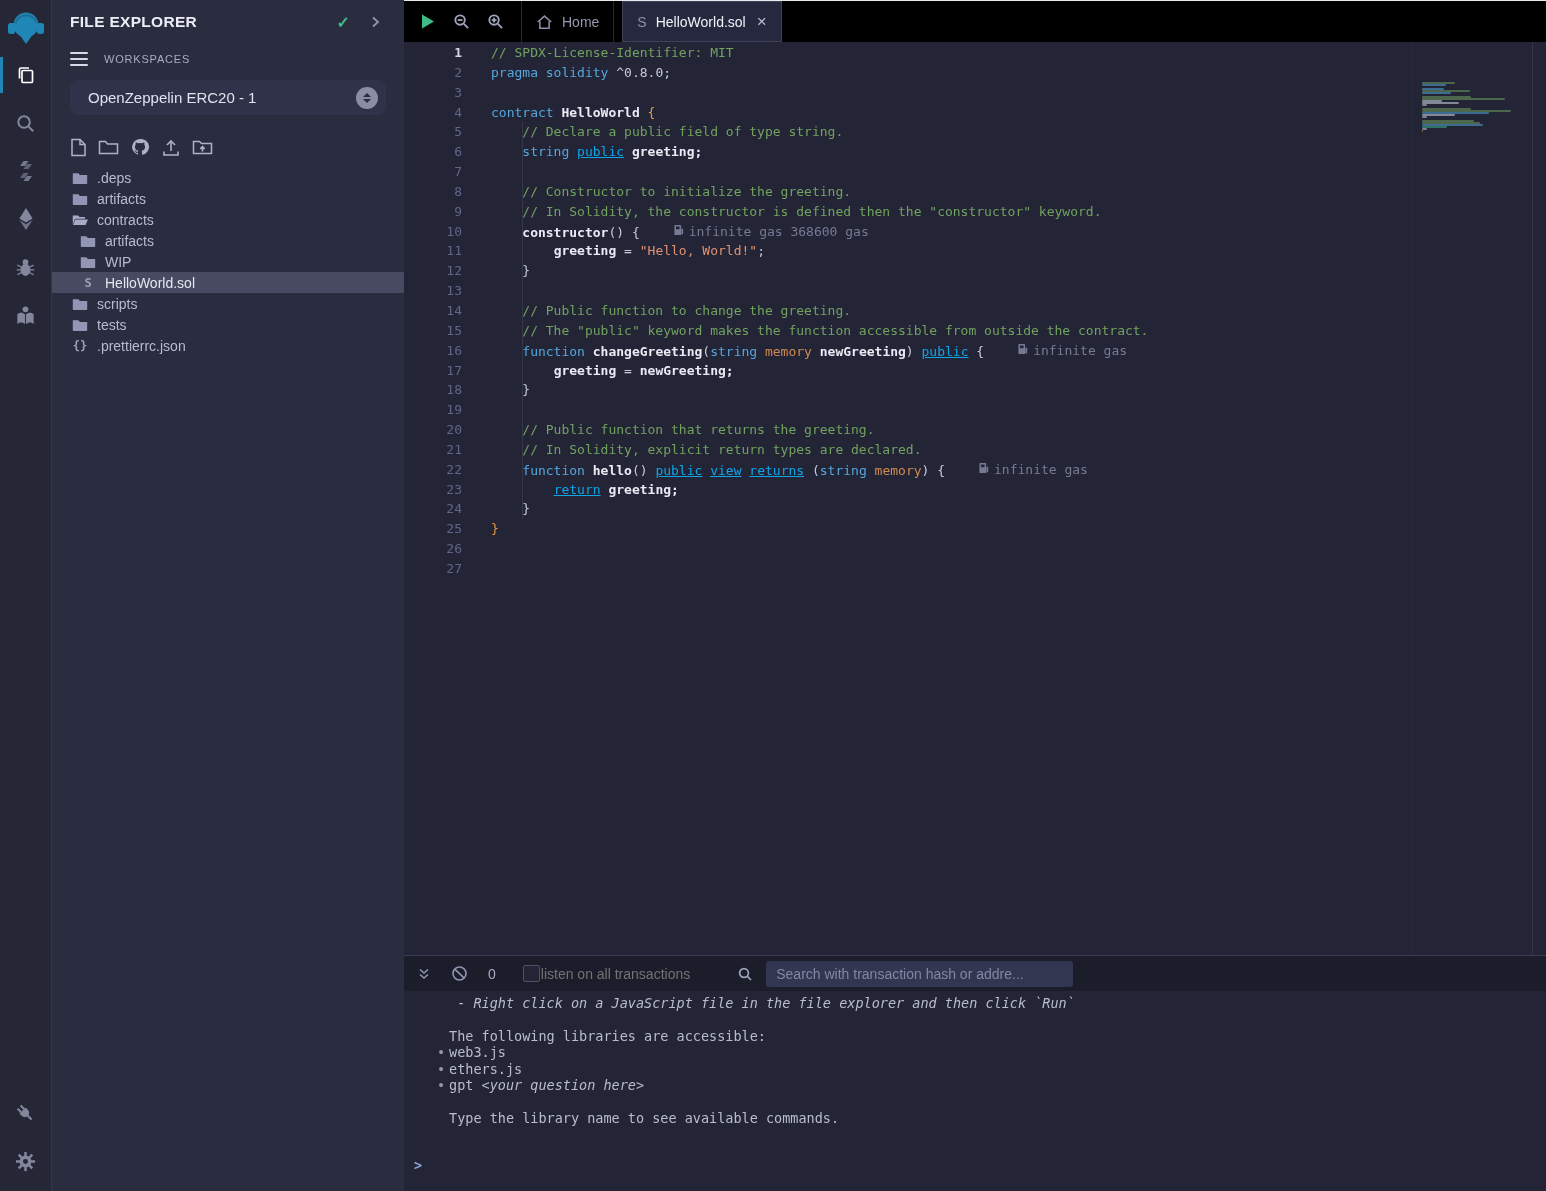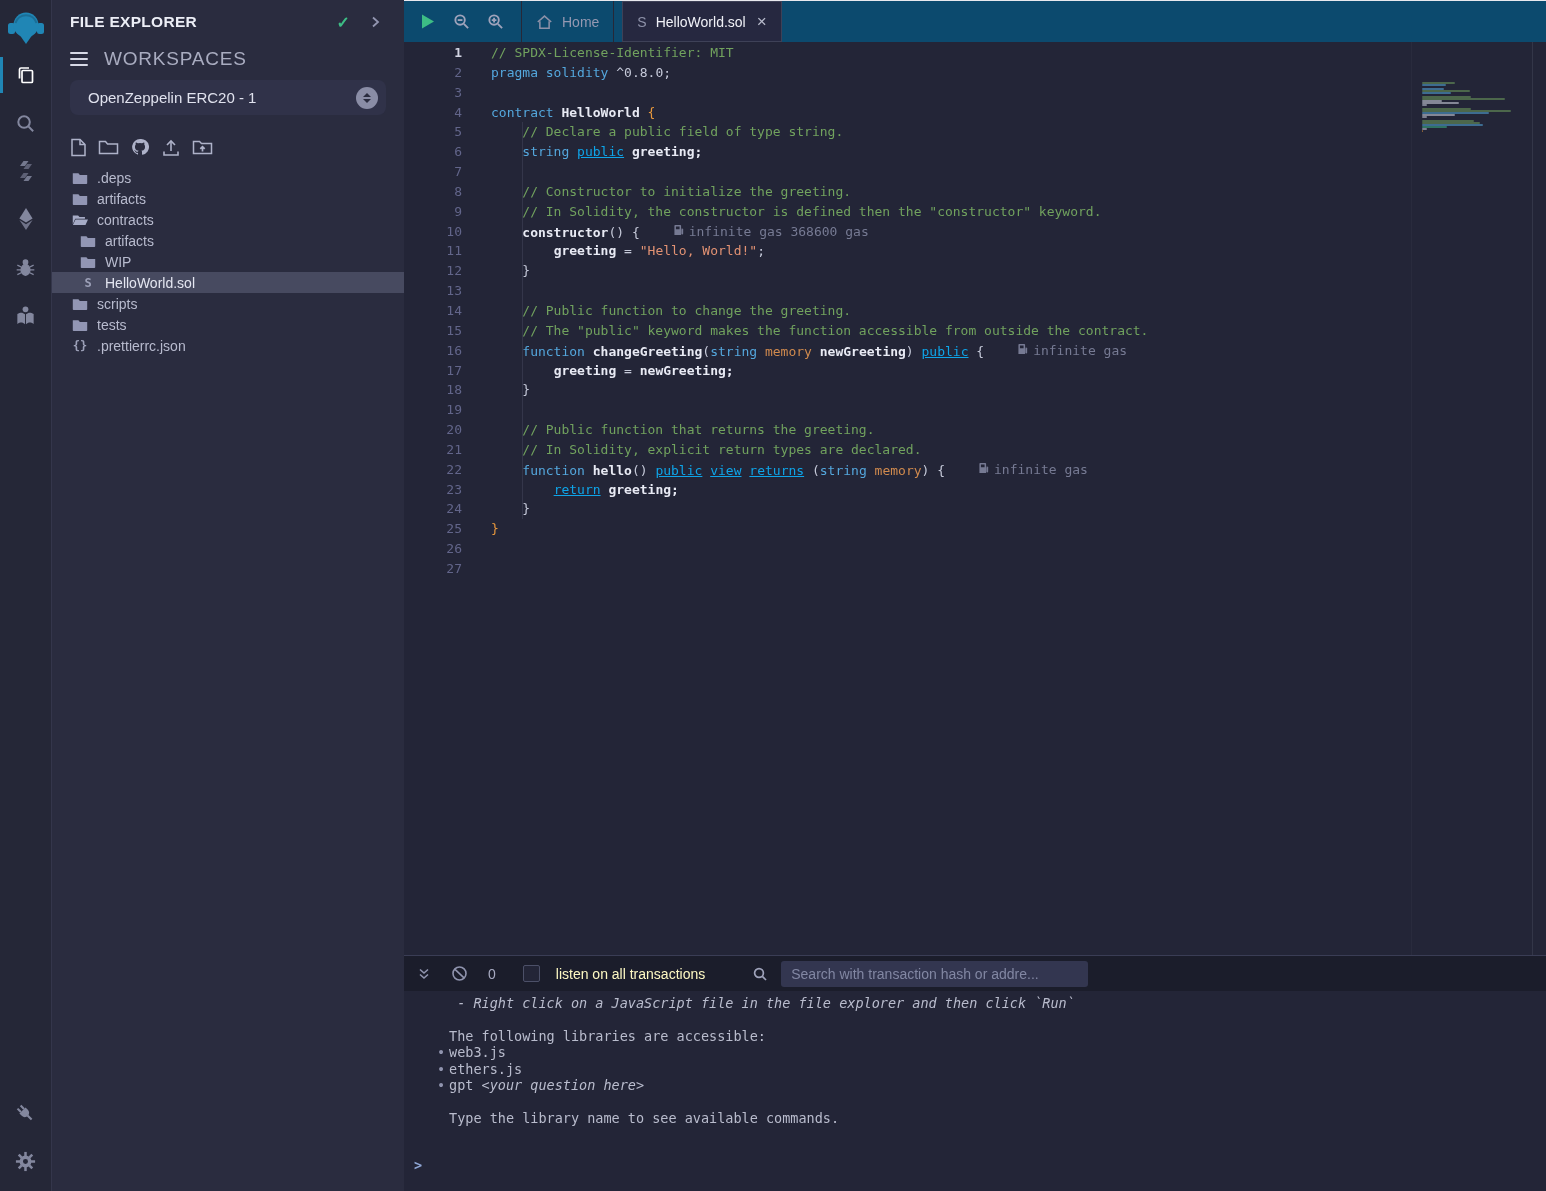--- a/index.html
+++ b/index.html
@@ -20,37 +20,37 @@
   .ab-item.active::before{content:"";position:absolute;left:0;top:6px;bottom:6px;width:3px;background:#2086b5;}
   
   .explorer{position:absolute;left:52px;top:0;bottom:0;width:352px;background:#2a2c3f;color:#b8bbce;}
   .fe-header{display:flex;align-items:center;height:44px;padding:0 22px 0 18px;}
   .fe-title{flex:1;font-size:15.5px;font-weight:600;letter-spacing:.3px;color:#eceef6;}
   .fe-check{color:#3dbd85;font-size:16px;font-weight:700;margin-right:18px;cursor:pointer;}
   .fe-chevron{color:#9396b0;cursor:pointer;display:flex;}
   .ws-row{display:flex;align-items:center;height:26px;padding:0 18px;margin-top:2px;}
   .hamburger{width:18px;display:flex;flex-direction:column;gap:3.5px;margin-right:16px;cursor:pointer;}
   .hamburger i{display:block;height:2.5px;background:#d7d9e6;border-radius:1px;}
-  .ws-label{font-size:19px;letter-spacing:.8px;color:#a9acc0;}
+  .ws-label{font-size:11px;letter-spacing:.8px;color:#a9acc0;}
   .ws-select{display:flex;align-items:center;margin:8px 18px 0 18px;height:35px;background:#303249;border-radius:8px;padding:0 8px 0 18px;cursor:pointer;}
   .ws-name{flex:1;font-size:15px;color:#e0e2ee;}
   .ws-updown{width:22px;height:22px;border-radius:50%;background:#8a8da6;display:flex;flex-direction:column;align-items:center;justify-content:center;gap:2px;}
   .ws-updown i{width:0;height:0;border-left:4px solid transparent;border-right:4px solid transparent;}
   .ws-updown i.up{border-bottom:4px solid #2a2c3f;}
   .ws-updown i.down{border-top:4px solid #2a2c3f;}
   .fe-toolbar{display:flex;align-items:center;gap:11px;padding:0 18px;margin-top:20px;height:24px;color:#aeb2c9;}
   .fe-toolbar .icon{cursor:pointer;display:flex;}
   .file-tree{margin-top:8px;}
   .tree-row{display:flex;align-items:center;height:21px;font-size:14px;color:#b8bbce;cursor:pointer;white-space:nowrap;}
   .tree-row.selected{background:#474a60;color:#e4e6f1;}
   .tree-row .t-icon{width:16px;display:flex;justify-content:center;margin-right:9px;flex:none;color:#9296b4;}
   .t-icon.solidity,.t-icon.json{font-family:"DejaVu Sans Mono",monospace;font-weight:700;font-size:12px;color:#9ca0b8;}
   
   .editor{position:absolute;left:404px;top:0;right:0;height:955px;background:#232537;border-top:1px solid #e9e9ee;overflow:hidden;}
-  .tabbar{display:flex;align-items:stretch;height:41px;background:#0c4a6e;}
+  .tabbar{display:flex;align-items:stretch;height:41px;background:#000000;}
   .ed-toolbar{display:flex;align-items:center;gap:17px;padding:0 15px;width:117px;flex:none;}
   .ed-toolbar .icon{cursor:pointer;display:flex;}
   .tab{display:flex;align-items:center;padding:0 14px;gap:9px;font-size:14px;color:#9598b1;cursor:pointer;border-right:1px solid #262838;}
   .tab:first-of-type{border-left:1px solid #262838;}
   .tab .t-ico{display:flex;color:#8d91a8;}
   .tab.active{background:#262840;border:1px solid #3e4157;color:#f0f1f7;margin-left:8px;}
   .tab .close{font-size:17px;color:#b9bccd;margin-left:2px;cursor:pointer;line-height:1;}
   .code-wrap{position:relative;height:914px;font-family:"DejaVu Sans Mono",monospace;font-size:13px;}
   .code-lines{position:absolute;left:0;top:1px;right:134px;}
   .code-row{display:flex;height:19.85px;line-height:19.85px;white-space:pre;cursor:text;}
@@ -72,21 +72,21 @@
   .scroll-divider{position:absolute;right:13px;top:0;bottom:0;width:1px;background:rgba(200,204,230,.10);}
   .map-edge{position:absolute;right:134px;top:0;bottom:0;width:1px;background:rgba(255,255,255,.03);}
   
   .terminal{position:absolute;left:404px;top:955px;right:0;bottom:0;background:#232537;display:flex;flex-direction:column;}
   .term-header{flex:none;height:36px;background:#1b1d2b;border-top:1px solid #3a3d55;display:flex;align-items:center;padding-left:8px;color:#9094ae;}
   .th-icon{display:flex;cursor:pointer;}
   .t-collapse{margin-left:4px;}
   .t-block{margin-left:19px;}
   .t-count{margin-left:20px;font-size:14px;color:#a8abc2;}
   .t-checkbox{margin-left:27px;width:17px;height:17px;border:1px solid #4c5068;border-radius:2px;background:#232537;cursor:pointer;}
-  .t-label{margin-left:16px;font-size:14px;color:#fef9c3;}
+  .t-label{margin-left:1px;font-size:14px;color:#737373;}
   .t-search-ico{margin-left:47px;}
   .t-input{margin-left:13px;width:307px;height:26px;background:#333650;border:none;border-radius:3px;padding:0 10px;font-size:14px;font-family:"Liberation Sans",sans-serif;color:#c5c8d8;outline:none;}
   .t-input::placeholder{color:#8287a3;}
   .term-body{flex:1;overflow:hidden;font-family:"DejaVu Sans Mono",monospace;font-size:13.5px;line-height:16.5px;color:#b9bccd;padding-left:45px;}
   .term-line{white-space:pre;}
   .term-line.clip{margin-top:-13px;}
   .term-line.italic{font-style:italic;}
   .term-line .bullet{display:inline-block;width:12px;margin-left:-12px;color:#9094ae;}
   .term-line a{color:#b9bccd;cursor:pointer;}
   .term-line .isuf{font-style:italic;}

